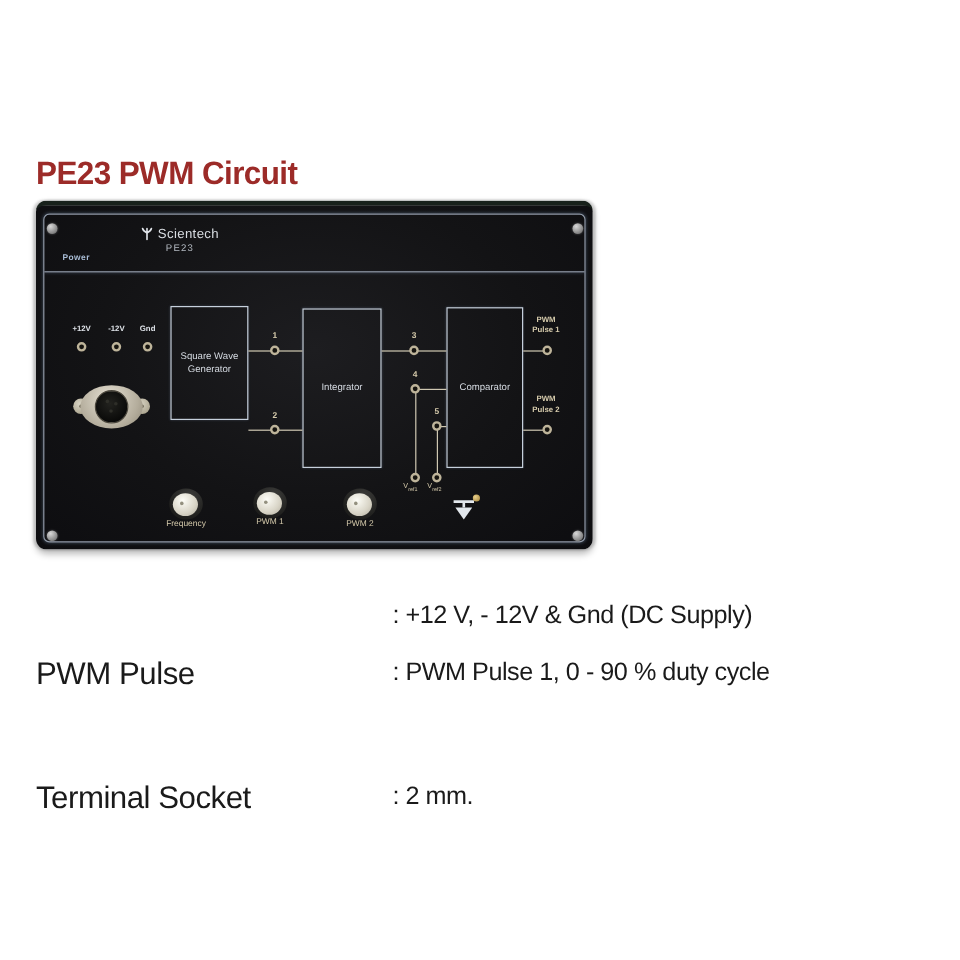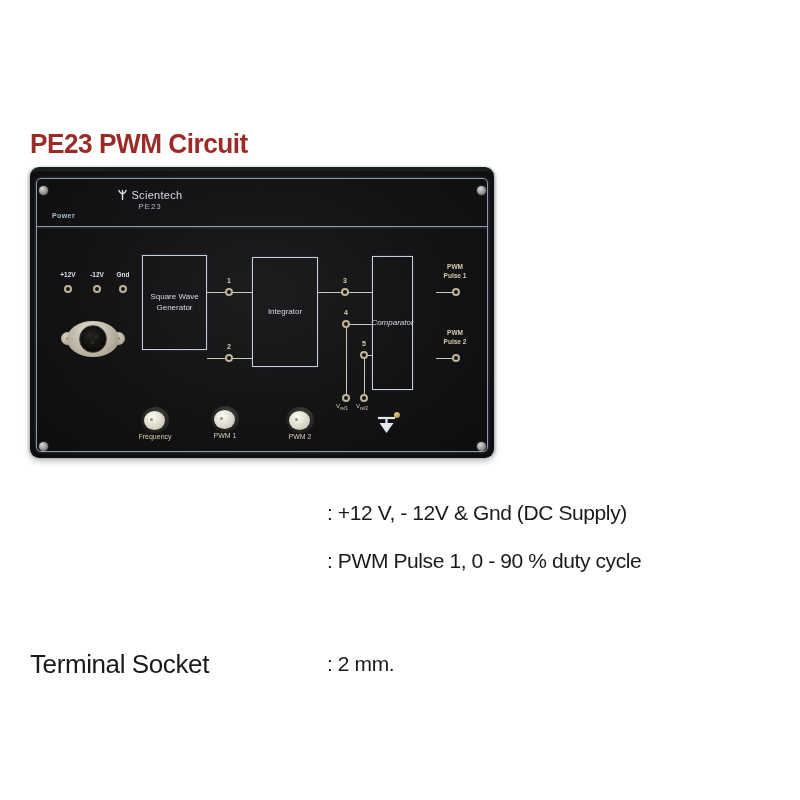--- a/index.html
+++ b/index.html
@@ -130,22 +130,22 @@
       <div class="din-ear r"></div>
       <div class="din-flange"></div>
       <div class="din-socket">
         <div class="din-pin" style="left:8px;top:7px;"></div>
         <div class="din-pin" style="left:15px;top:9px;"></div>
         <div class="din-pin" style="left:11px;top:15px;"></div>
       </div>
     </div>
 
     <div class="blk" style="left:112px;top:84px;width:65px;height:95px;">Square Wave Generator</div>
-    <div class="blk" style="left:222px;top:86px;width:66px;height:110px;">Integrator</div>
-    <div class="blk" style="left:342px;top:85px;width:41px;height:134px;font-style:italic;">Comparator</div>
+    <div class="blk" style="left:222px;top:86px;width:66px;height:133px;">Integrator</div>
+    <div class="blk" style="left:342px;top:85px;width:64px;height:134px;">Comparator</div>
 
     <div class="wire" style="left:177px;top:121px;width:45px;height:1px;"></div>
     <div class="wire" style="left:177px;top:187px;width:45px;height:1px;"></div>
     <div class="wire" style="left:288px;top:121px;width:54px;height:1px;"></div>
     <div class="wire" style="left:316px;top:153px;width:26px;height:1px;"></div>
     <div class="wire" style="left:316px;top:153px;width:1px;height:74px;"></div>
     <div class="wire" style="left:334px;top:184px;width:8px;height:1px;"></div>
     <div class="wire" style="left:334px;top:184px;width:1px;height:43px;"></div>
     <div class="wire" style="left:406px;top:121px;width:20px;height:1px;"></div>
     <div class="wire" style="left:406px;top:187px;width:20px;height:1px;"></div>
@@ -187,19 +187,20 @@
     <svg class="abs" style="left:346px;top:240px;" width="22" height="24" viewBox="0 0 22 24">
       <line x1="2" y1="7" x2="19" y2="7" stroke="#e2e7ec" stroke-width="2.2"></line>
       <line x1="10.5" y1="7" x2="10.5" y2="12" stroke="#e2e7ec" stroke-width="2.2"></line>
       <polygon points="3.5,12 17.5,12 10.5,22" fill="#e2e7ec"></polygon>
     </svg>
     <div class="gold-term" style="left:364px;top:241px;"></div>
   </div>
 
   <div class="spec-value" style="left:327px;top:499px;">: +12 V, - 12V &amp; Gnd (DC Supply)</div>
 
+  <div class="spec-label" style="top:547px;">PWM Pulse</div>
   <div class="spec-value" style="left:327px;top:547px;">: PWM Pulse 1, 0 - 90 % duty cycle</div>
 
 
   <div class="spec-label" style="top:650px;">Terminal Socket</div>
   <div class="spec-value" style="left:327px;top:650px;">: 2 mm.</div>
 
 </div>
 
 </body></html>

